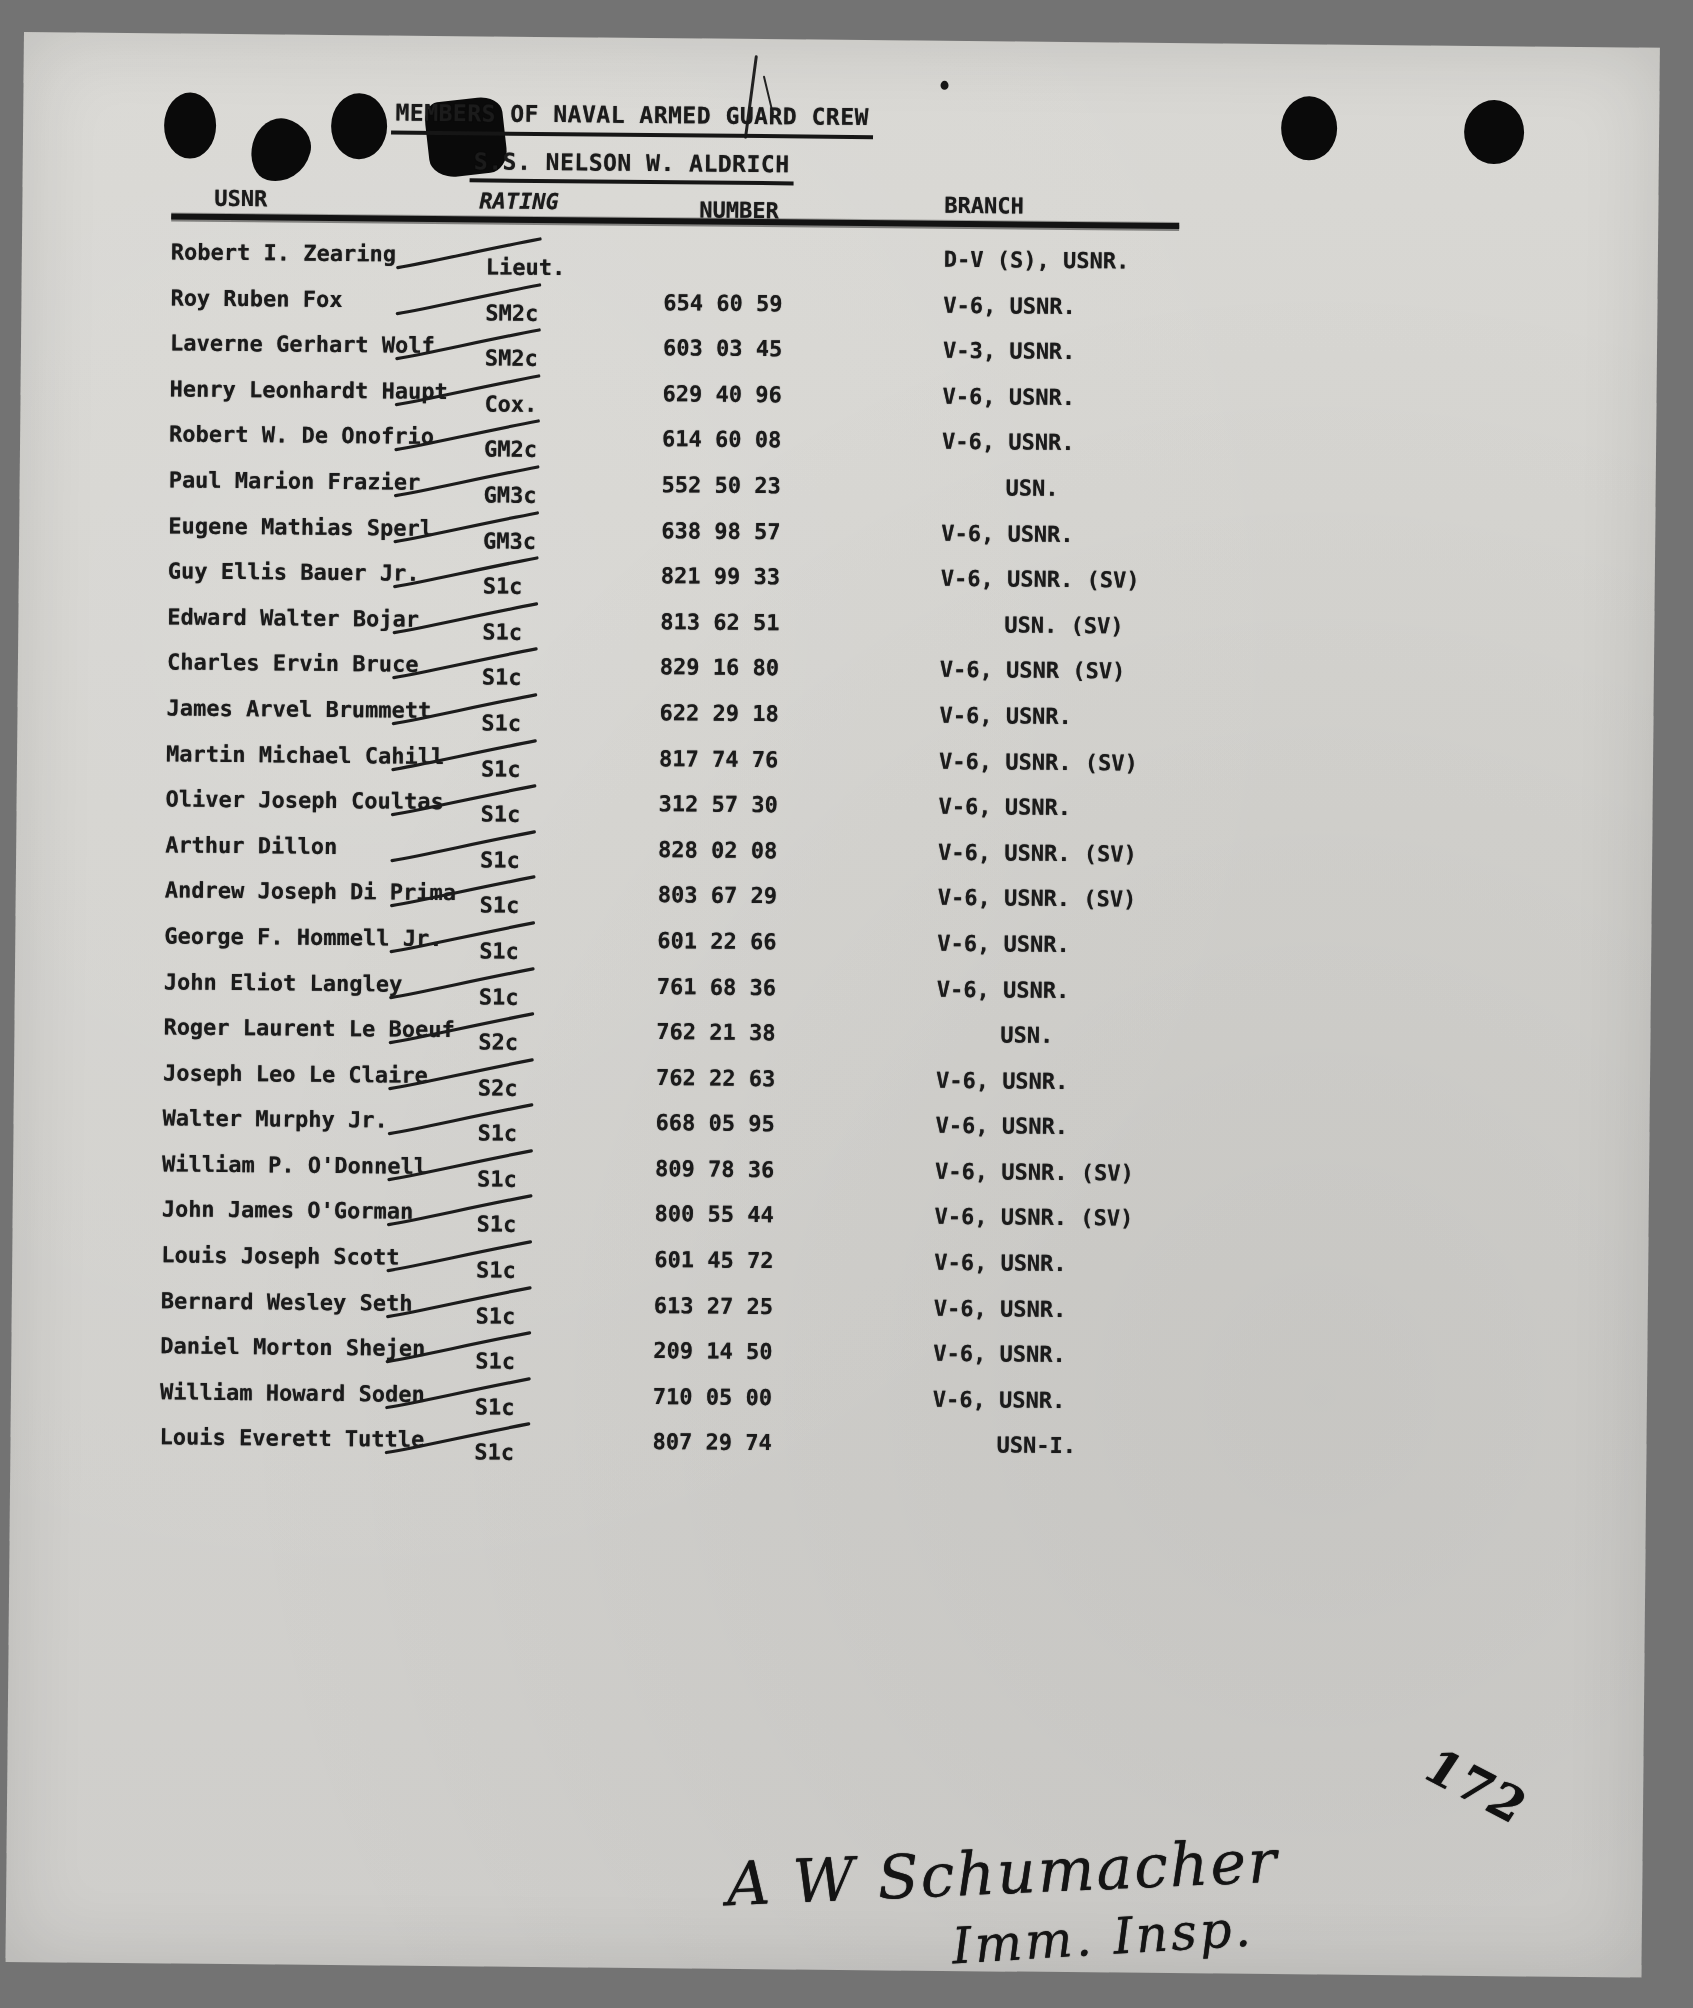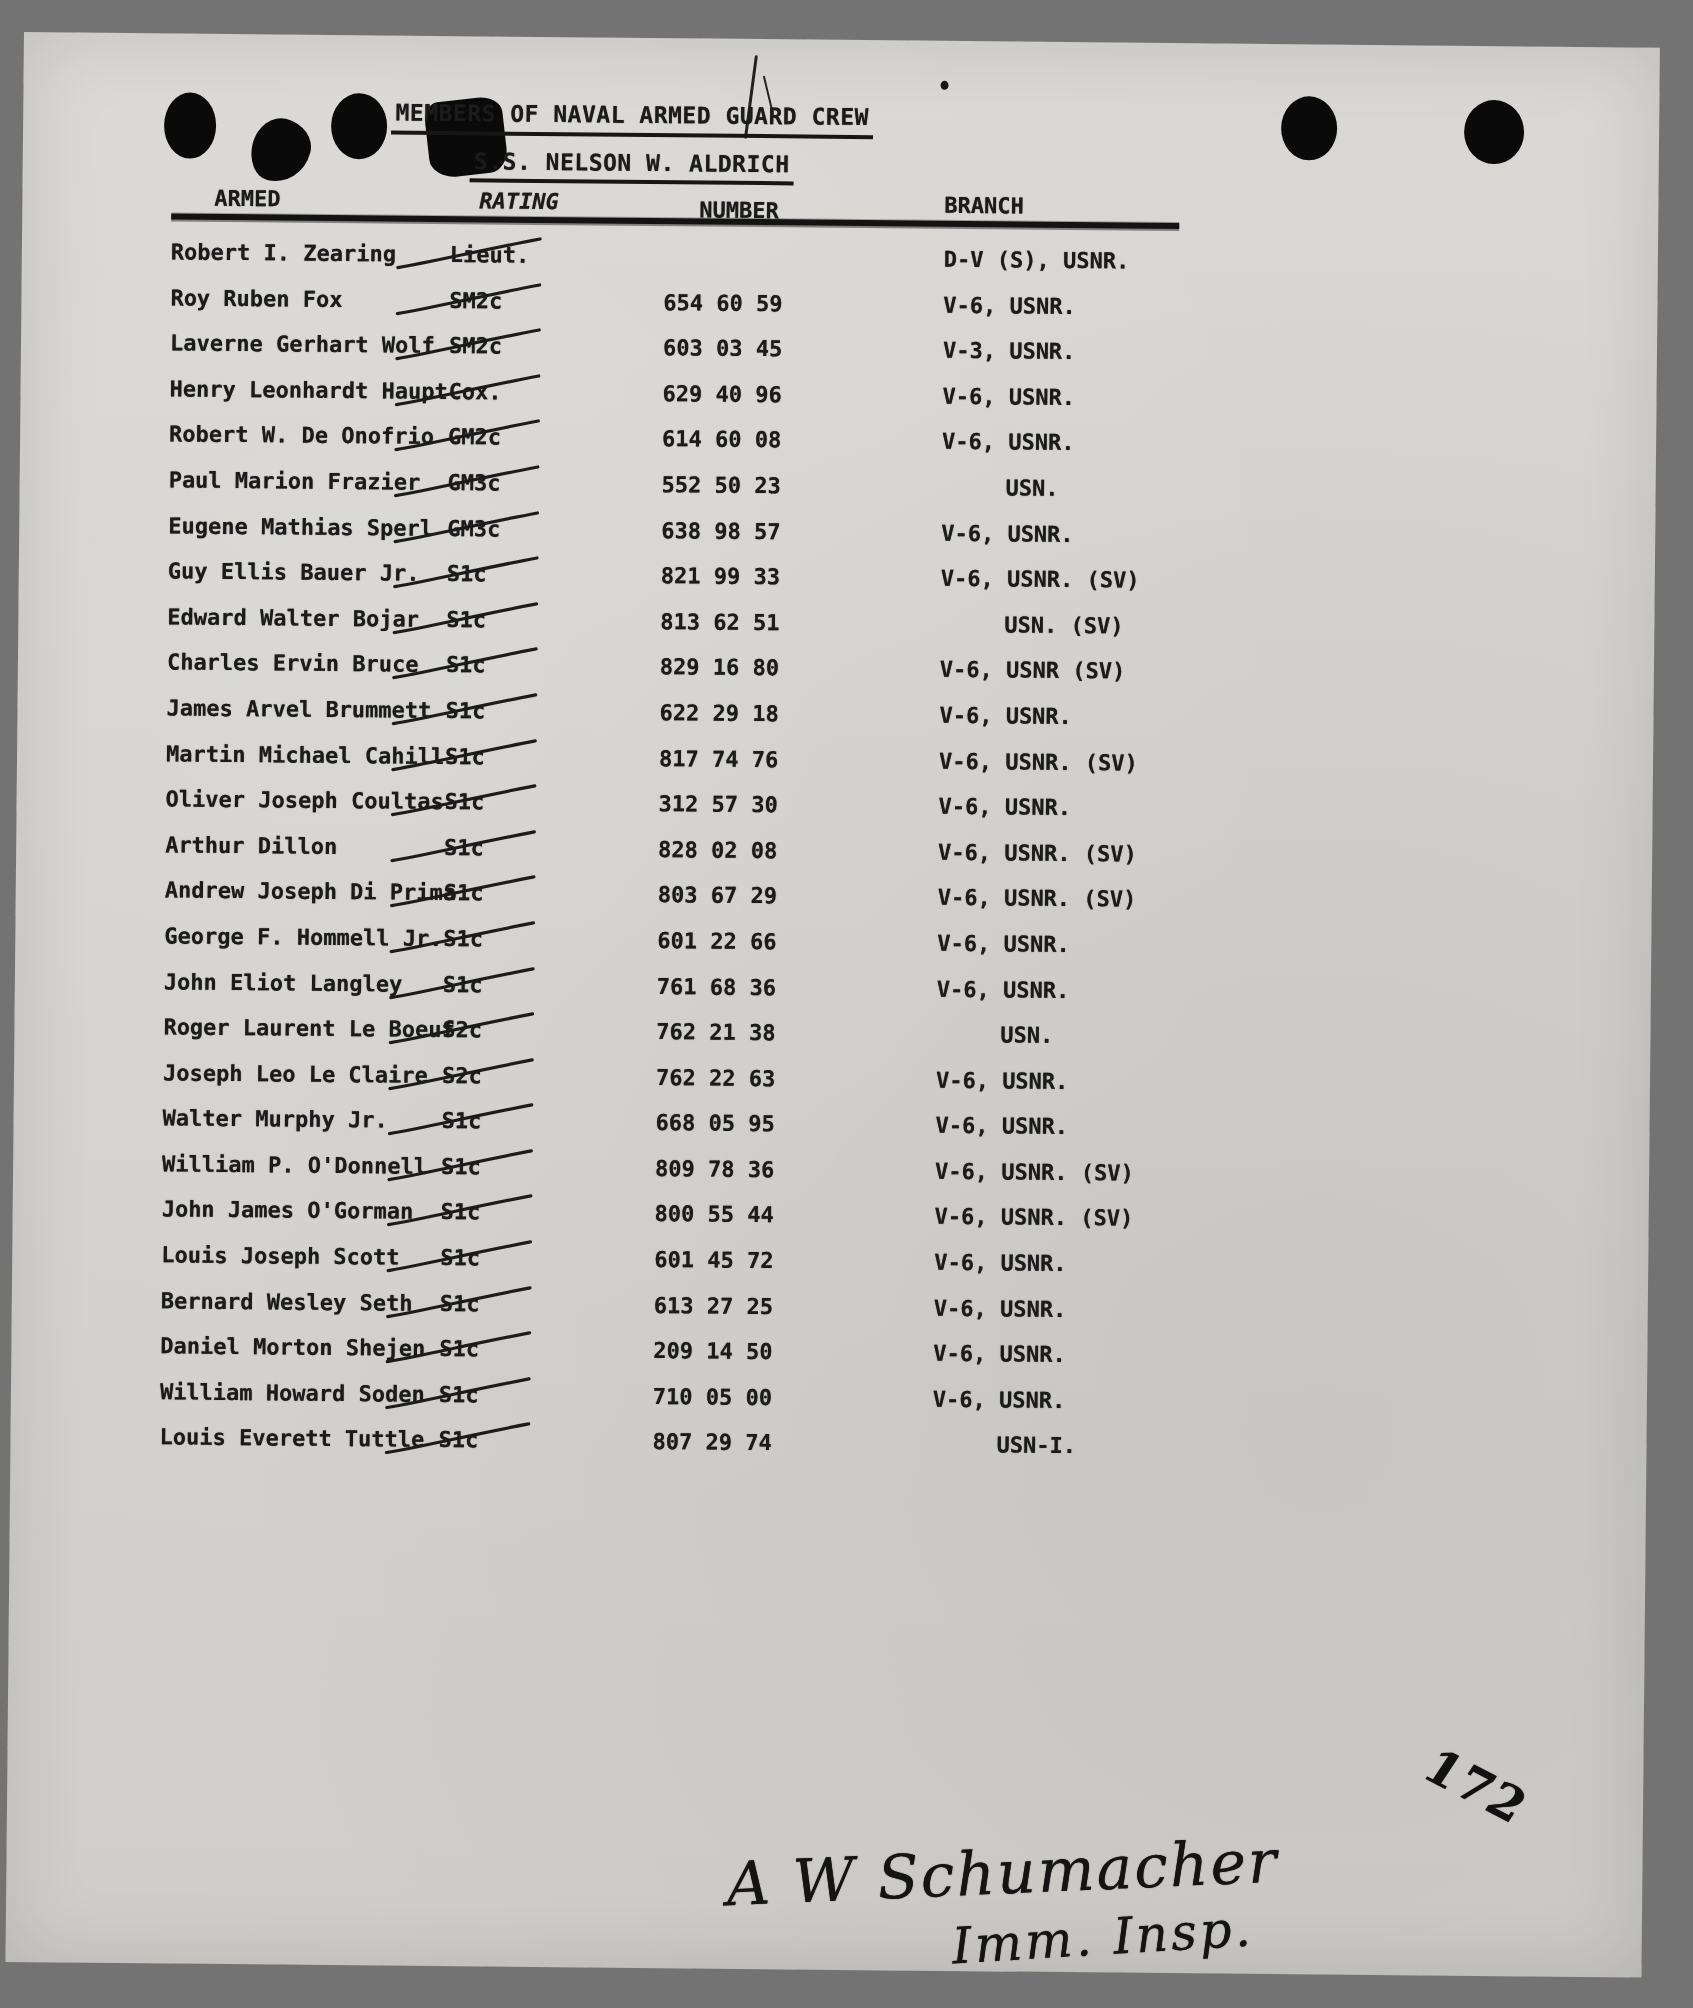--- a/index.html
+++ b/index.html
@@ -36,21 +36,21 @@
     border-bottom:4px solid #161616;padding:0 4px 4px 4px;}
   
   .col-head{position:absolute;font-size:22px;}
   .head-rule{position:absolute;left:149px;top:180px;width:1008px;height:6px;
     background:#131313;box-shadow:0 2px 0 rgba(19,19,19,.45), 0 -1px 0 rgba(19,19,19,.3);}
   
   .rows{position:absolute;left:0;top:206px;width:100%;}
   .crew-row{position:relative;height:45.6px;}
   .crew-row span{position:absolute;top:0;font-size:22px;}
   .c-name{left:149px;}
-  .c-rating{left:428px;}
+  .c-rating{left:464px;margin-top:12px;}
   .c-number{left:642px;}
   .c-branch{left:922px;}
   .c-branch.indent{left:986px;}
   .c-mark{left:372px;top:-8px;position:absolute;}
   
   .sig{position:absolute;font-family:"DejaVu Serif",serif;font-style:italic;
     color:#141414;white-space:nowrap;}
   .sig-name{left:720px;top:1796px;font-size:60px;transform:rotate(-3deg);
     letter-spacing:2px;text-shadow:0 0 1px #141414;}
   .sig-title{left:946px;top:1866px;font-size:50px;transform:rotate(-4deg);
@@ -78,21 +78,21 @@
     <div class="scratch" style="left:744px;top:36px;width:2px;height:40px;transform:rotate(-14deg);"></div>
     <div class="dot" style="left:917px;top:40px;width:8px;height:9px;"></div>
 
     <div class="title-wrap" style="top:64px;">
       <span class="tw doc-title">MEMBERS OF NAVAL ARMED GUARD CREW</span>
     </div>
     <div class="title-wrap" style="top:112px;">
       <span class="tw doc-subtitle">S.S. NELSON W. ALDRICH</span>
     </div>
 
-    <span class="tw col-head" style="left:192px;top:152px;">ARMED</span>
+    <span class="tw col-head" style="left:192px;top:152px;">USNR</span>
     <span class="tw col-head" style="left:457px;top:152px;font-style:italic;">RATING</span>
     <span class="tw col-head" style="left:677px;top:159px;text-decoration:underline;">NUMBER</span>
     <span class="tw col-head" style="left:922px;top:152px;text-align:center;">BRANCH</span>
     <div class="head-rule"></div>
 
     <div class="rows" id="rows">
   <div class="crew-row">
     <span class="tw c-name">Robert I. Zearing</span>
     <svg class="c-mark" width="150" height="40" viewBox="0 0 150 40">
       <path d="M4,34 C 38,28 86,16 146,4" fill="none" stroke="#1c1c1c" stroke-width="3.2" stroke-linecap="round"></path>

